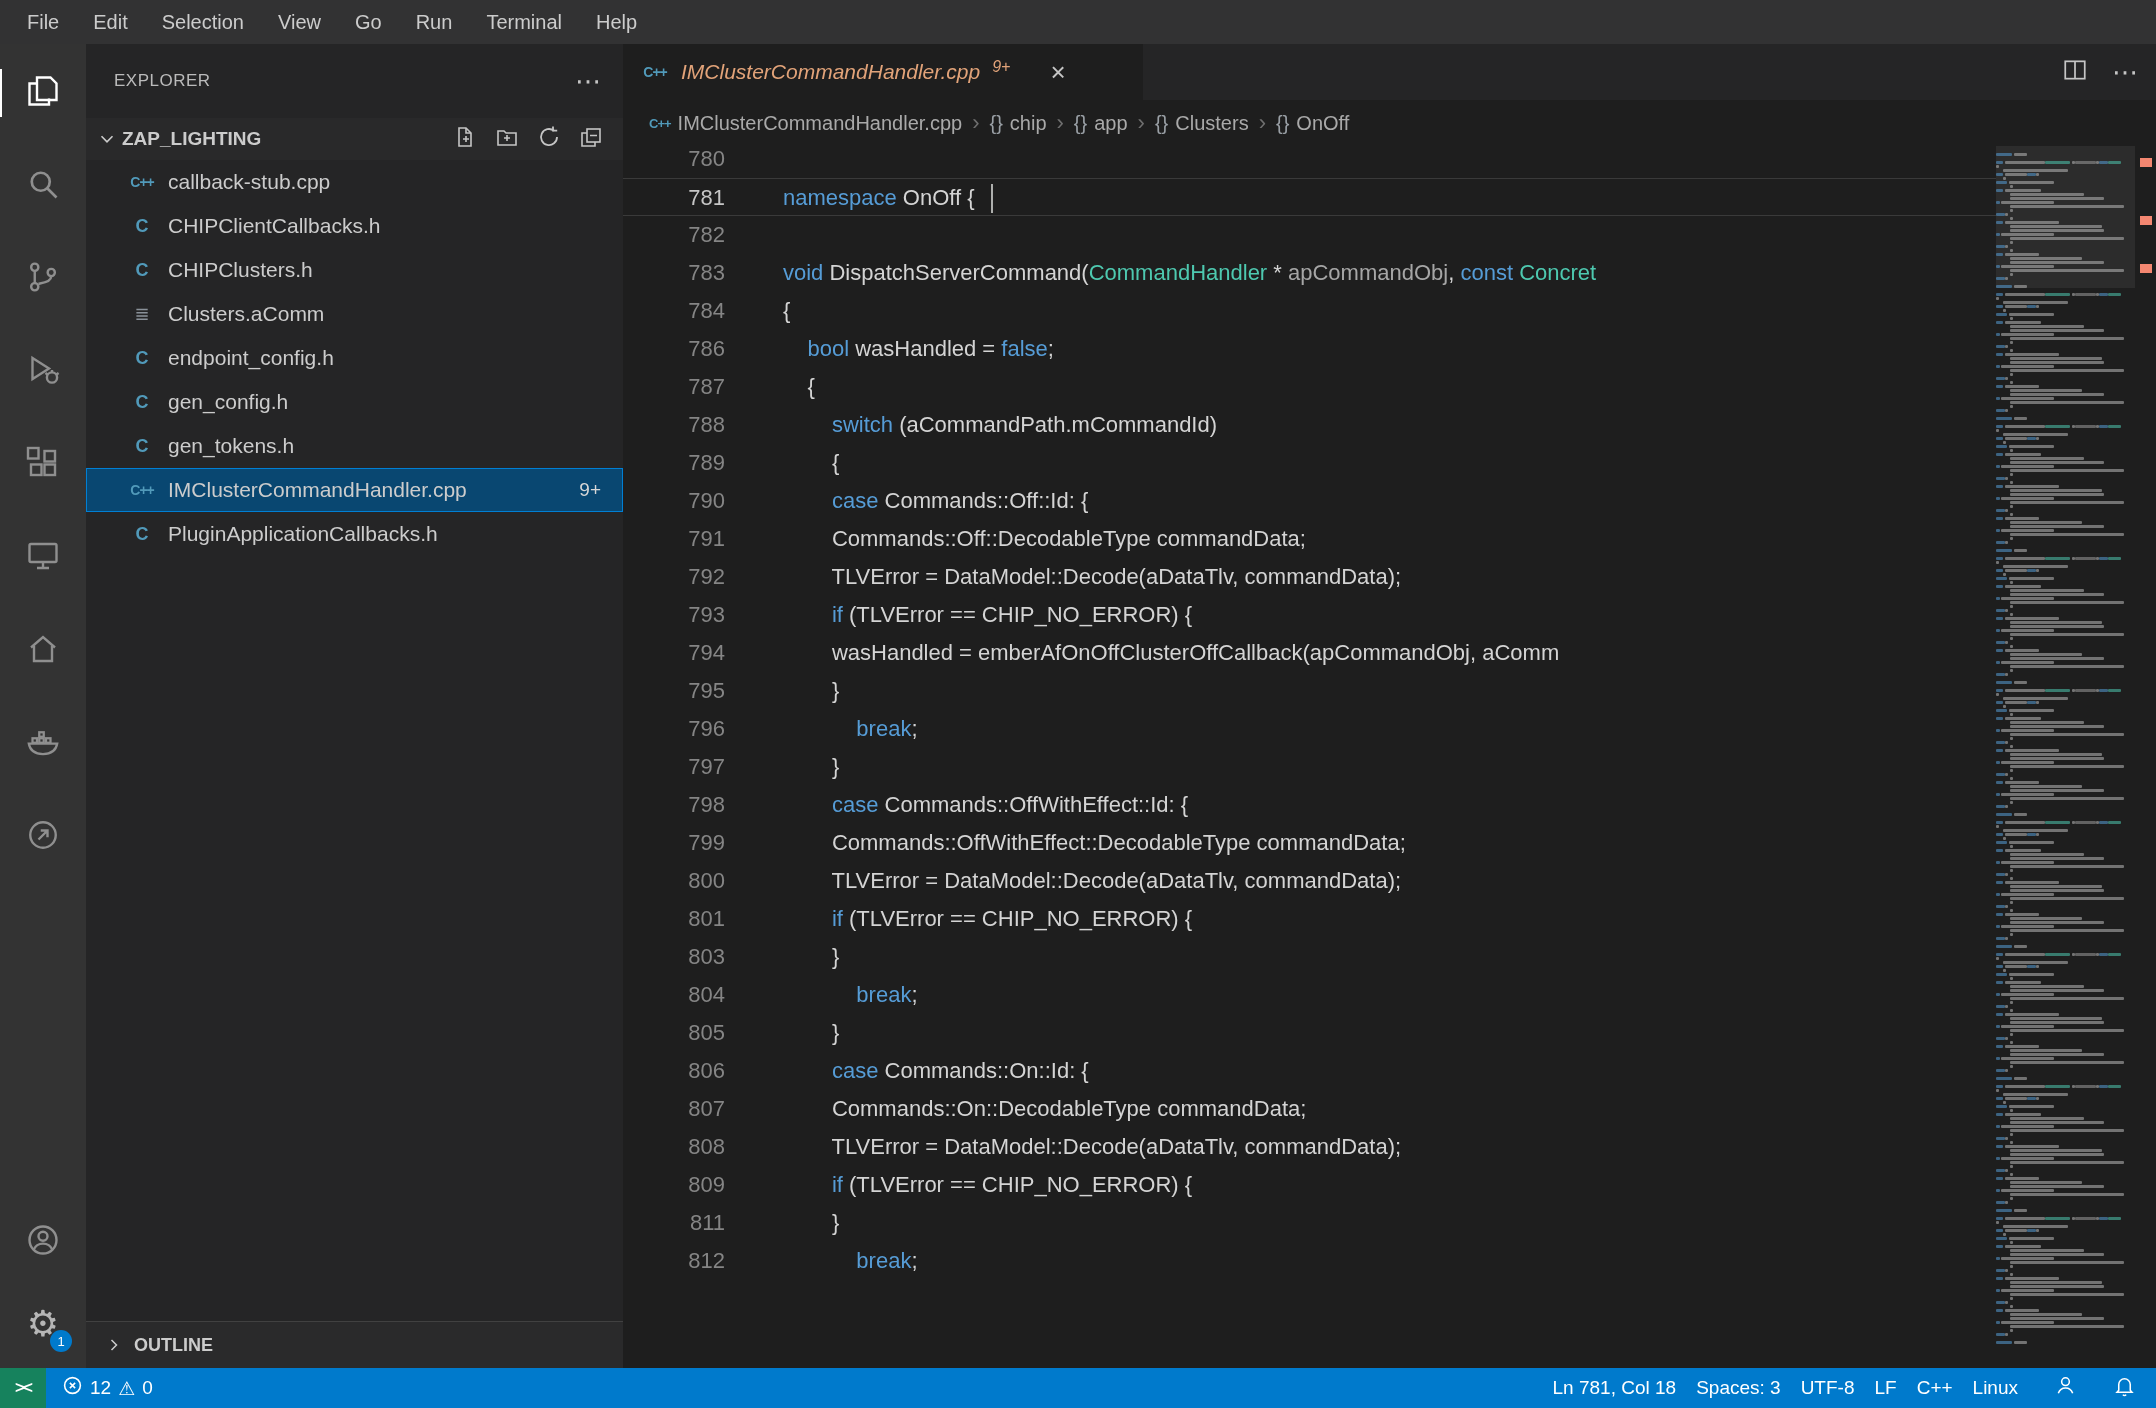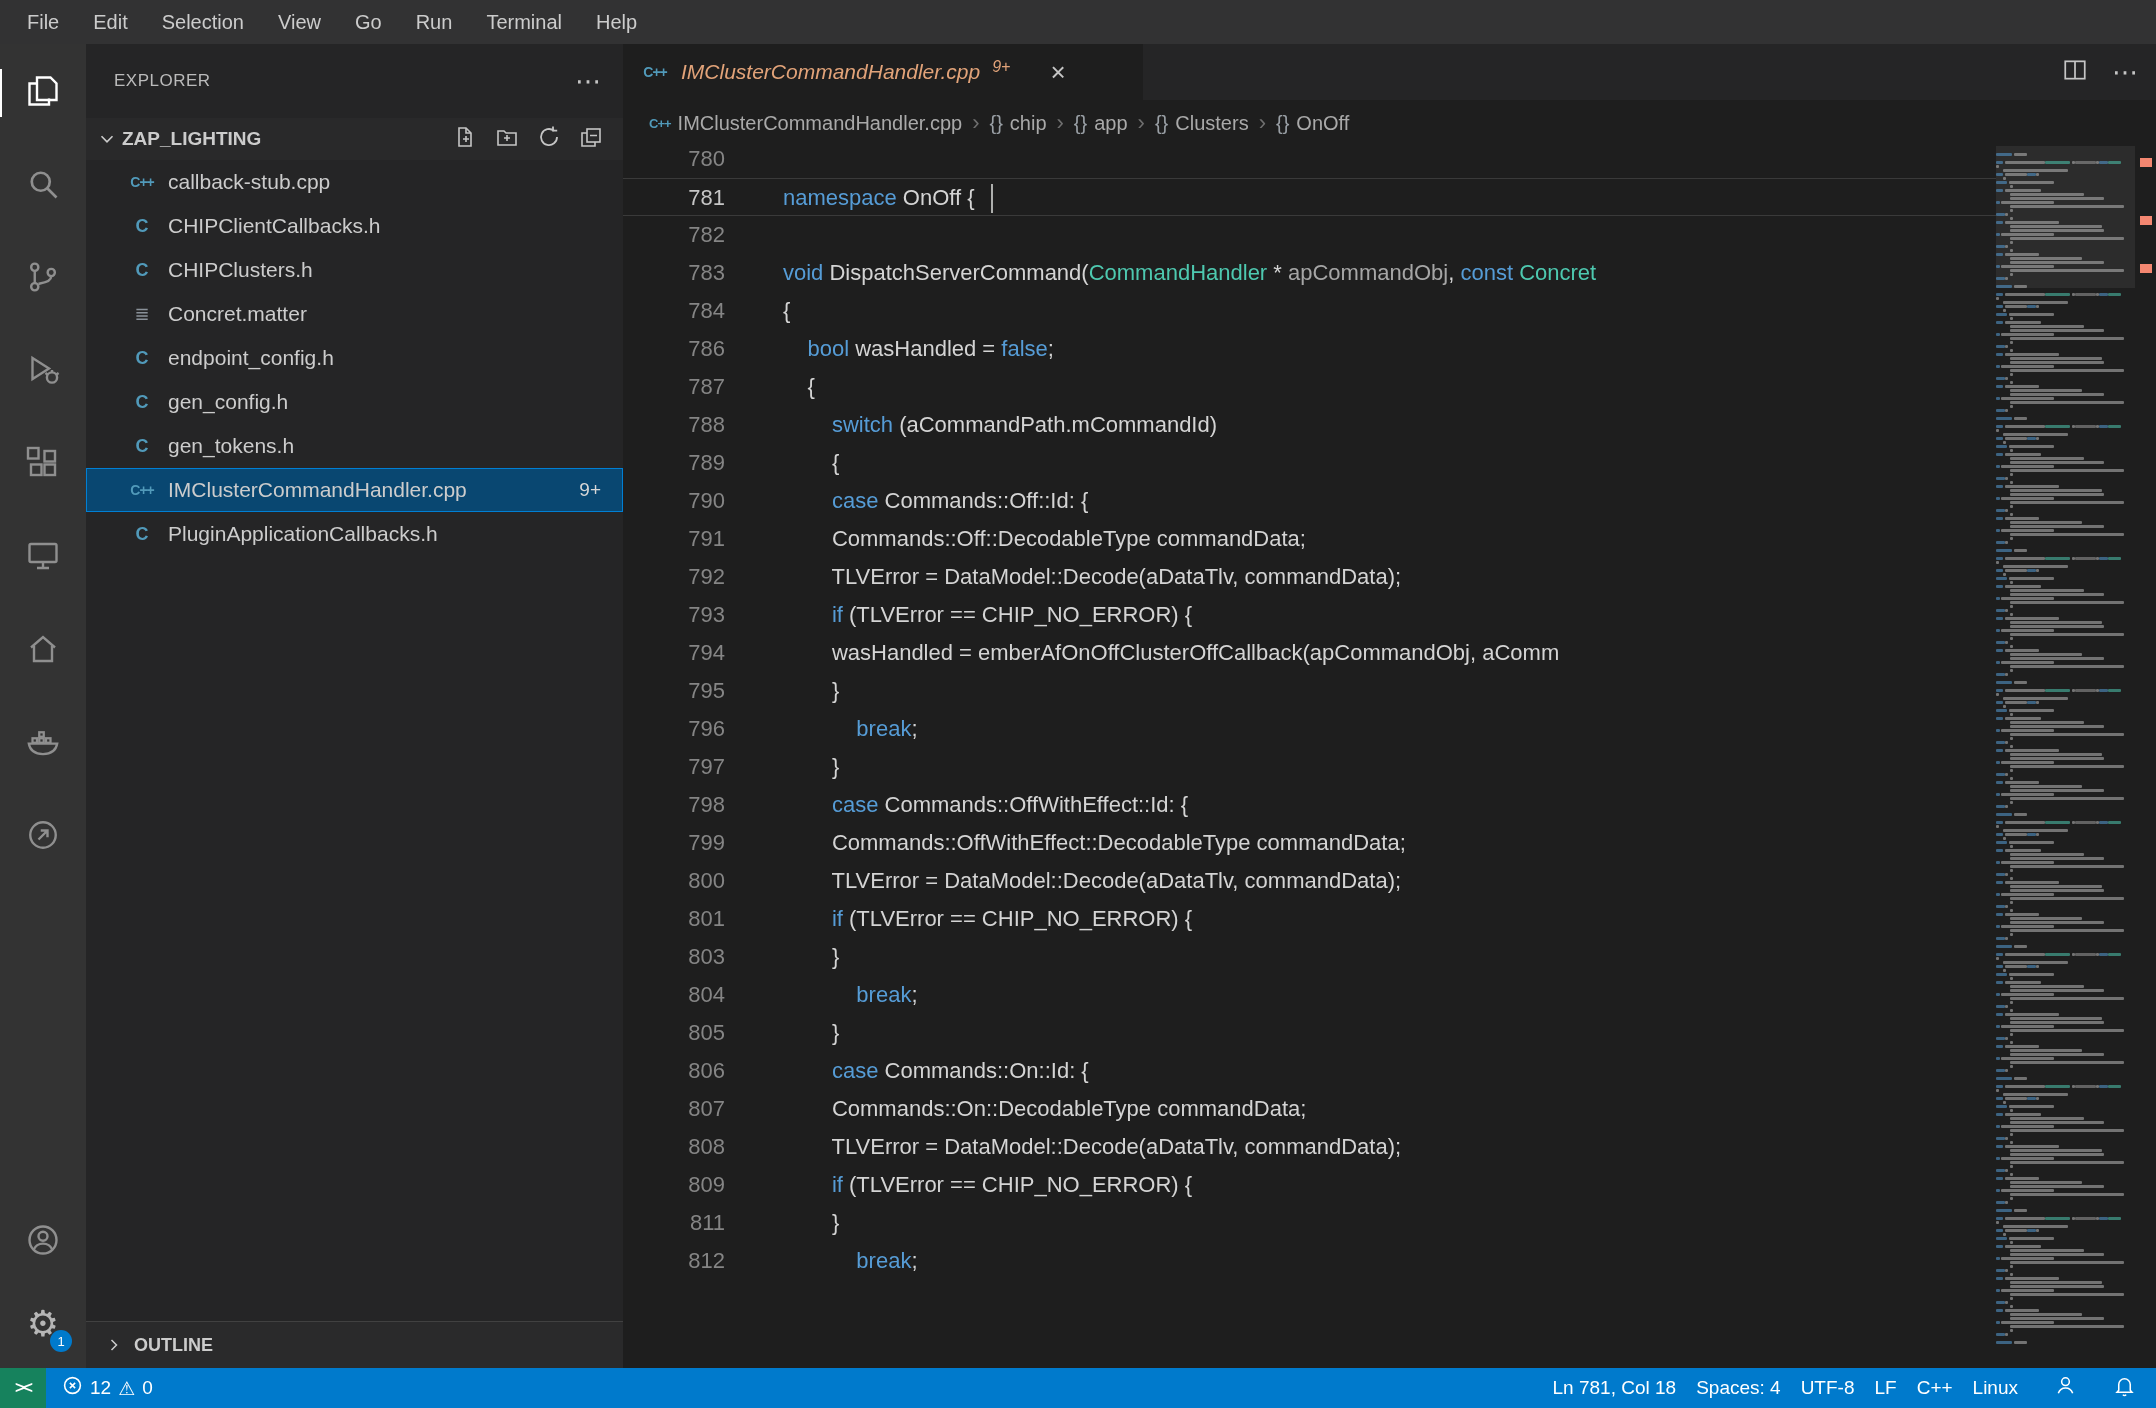--- a/index.html
+++ b/index.html
@@ -265,21 +265,21 @@
           <div class="file-row">
             <span class="file-icon h">C</span>
             <span>CHIPClientCallbacks.h</span>
           </div>
           <div class="file-row">
             <span class="file-icon h">C</span>
             <span>CHIPClusters.h</span>
           </div>
           <div class="file-row">
             <span class="file-icon matter">≣</span>
-            <span>Concret.matter</span>
+            <span>Clusters.aComm</span>
           </div>
           <div class="file-row">
             <span class="file-icon h">C</span>
             <span>endpoint_config.h</span>
           </div>
           <div class="file-row">
             <span class="file-icon h">C</span>
             <span>gen_config.h</span>
           </div>
           <div class="file-row">
@@ -1457,21 +1457,21 @@
             <circle cx="12" cy="12" r="9"></circle>
             <path d="M9 9l6 6M15 9l-6 6"></path>
           </svg></span>
       <span>12</span>
       <span class="warn-glyph">⚠</span>
       <span>0</span>
     </div>
     <div id="status-right">
       <span id="status-items-host" style="display:flex;gap:20px">
           <span class="sb-item">Ln 781, Col 18</span>
-          <span class="sb-item">Spaces: 4</span>
+          <span class="sb-item">Spaces: 3</span>
           <span class="sb-item">UTF-8</span>
           <span class="sb-item">LF</span>
           <span class="sb-item">C++</span>
           <span class="sb-item">Linux</span>
         </span>
       <span><svg viewBox="0 0 24 24" fill="none" stroke="currentColor" stroke-width="1.6" width="23" height="23">
             <circle cx="12" cy="8" r="4"></circle>
             <path d="M4.5 20c1.3-3.6 4-5.4 7.5-5.4s6.2 1.8 7.5 5.4"></path>
           </svg></span>
       <span><svg viewBox="0 0 24 24" fill="none" stroke="currentColor" stroke-width="1.6" width="23" height="23">

